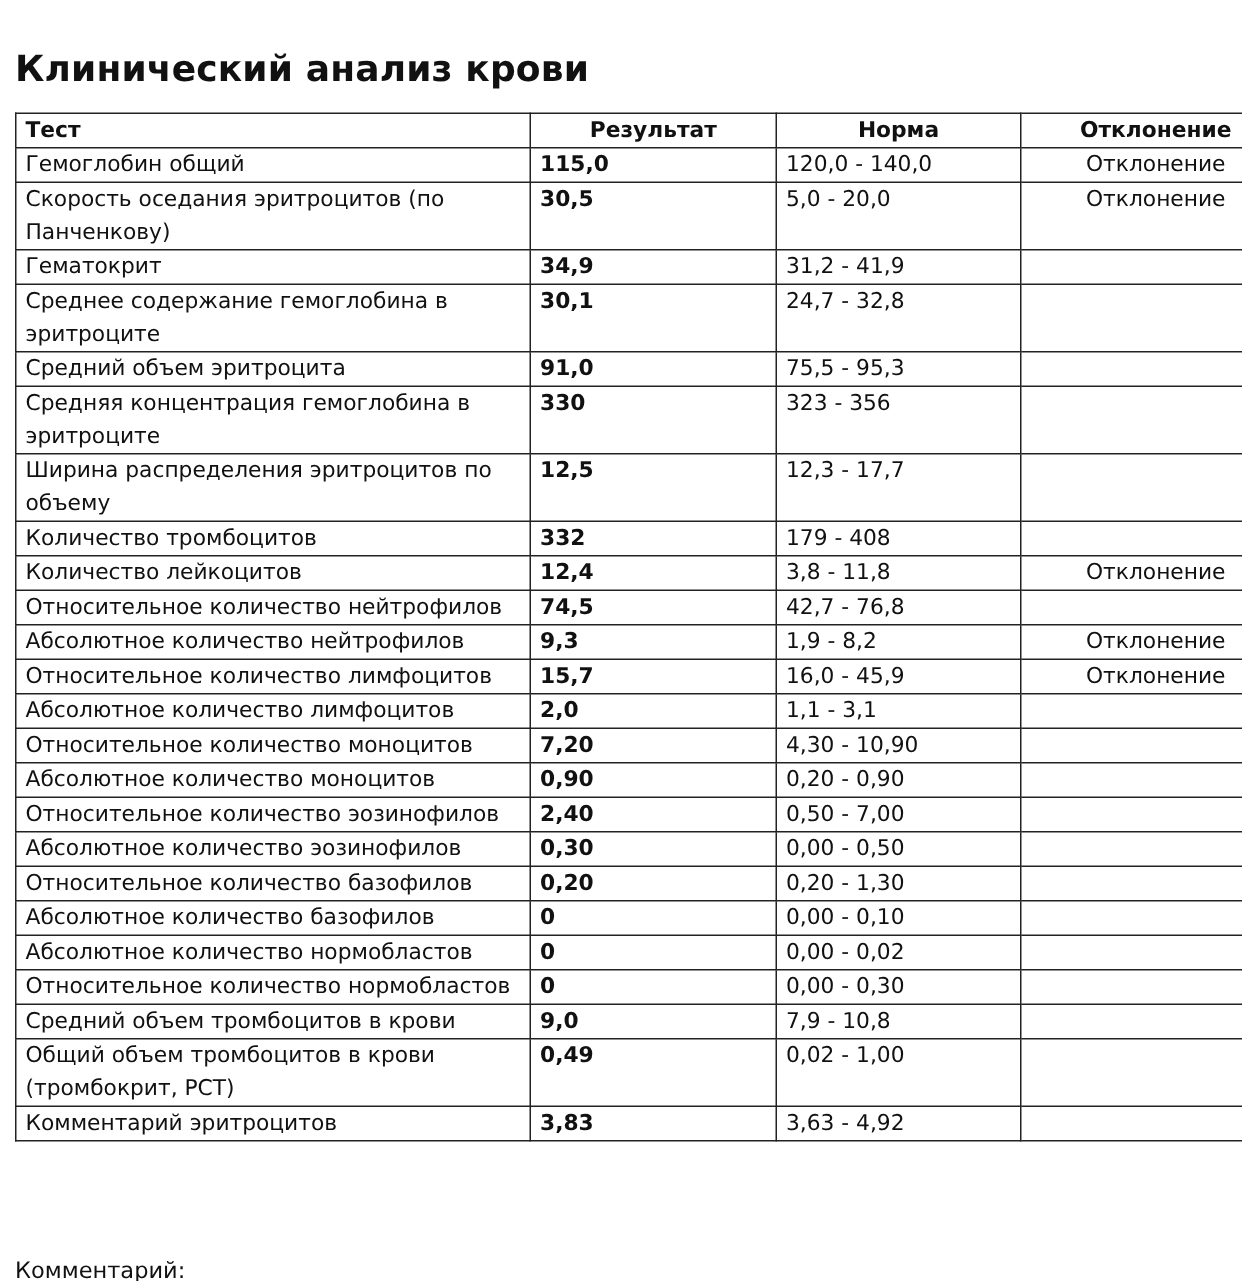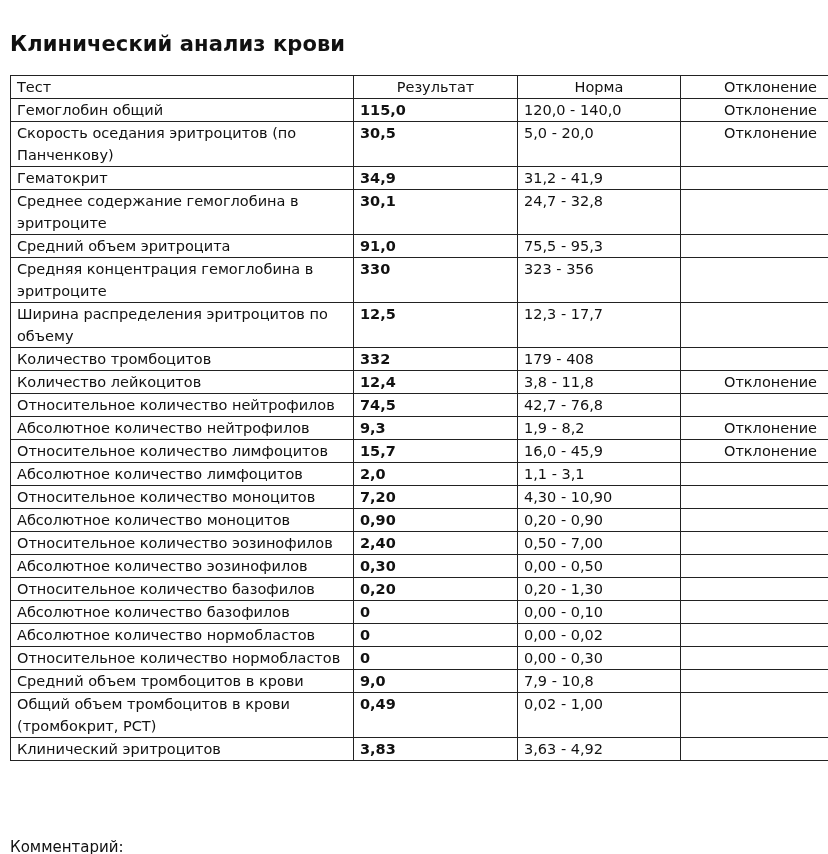--- a/index.html
+++ b/index.html
@@ -12,21 +12,21 @@
     }
     body {
       font-family: "DejaVu Sans", sans-serif;
       color: #111111;
       position: relative;
     }
     .title {
       position: absolute;
       left: 10px;
       top: 32px;
-      font-size: 21px;
+      font-size: 24px;
       font-weight: bold;
       letter-spacing: 0.1px;
       white-space: nowrap;
     }
     table.results {
       position: absolute;
       left: 10px;
       top: 75px;
       border-collapse: collapse;
       table-layout: fixed;
@@ -37,21 +37,21 @@
     table.results col.c-res { width: 164px; }
     table.results col.c-norm { width: 163px; }
     table.results col.c-dev { width: 180px; }
     table.results th, table.results td {
       border: 1.5px solid #222222;
       padding: 0 6px;
       line-height: 22px;
       vertical-align: top;
     }
     table.results th {
-      font-weight: normal;
+      font-weight: bold;
       height: 22px;
     }
     th.h-test { text-align: left; }
     th.h-res, th.h-norm, th.h-dev { text-align: center; }
     td.test { text-align: left; }
     td.res { font-weight: bold; }
     td.norm { text-align: left; }
     td.dev { text-align: center; padding-right: 38px; }
     th.h-dev { padding-right: 38px; }
     .comment {
@@ -215,21 +215,21 @@
         <td class="norm">7,9 - 10,8</td>
         <td class="dev"></td>
       </tr>
       <tr>
         <td class="test">Общий объем тромбоцитов в крови (тромбокрит, PCT)</td>
         <td class="res">0,49</td>
         <td class="norm">0,02 - 1,00</td>
         <td class="dev"></td>
       </tr>
       <tr>
-        <td class="test">Клинический эритроцитов</td>
+        <td class="test">Комментарий эритроцитов</td>
         <td class="res">3,83</td>
         <td class="norm">3,63 - 4,92</td>
         <td class="dev"></td>
       </tr>
     </tbody>
 </table>
 
 <div class="comment">Комментарий:</div>
 
 </body></html>

